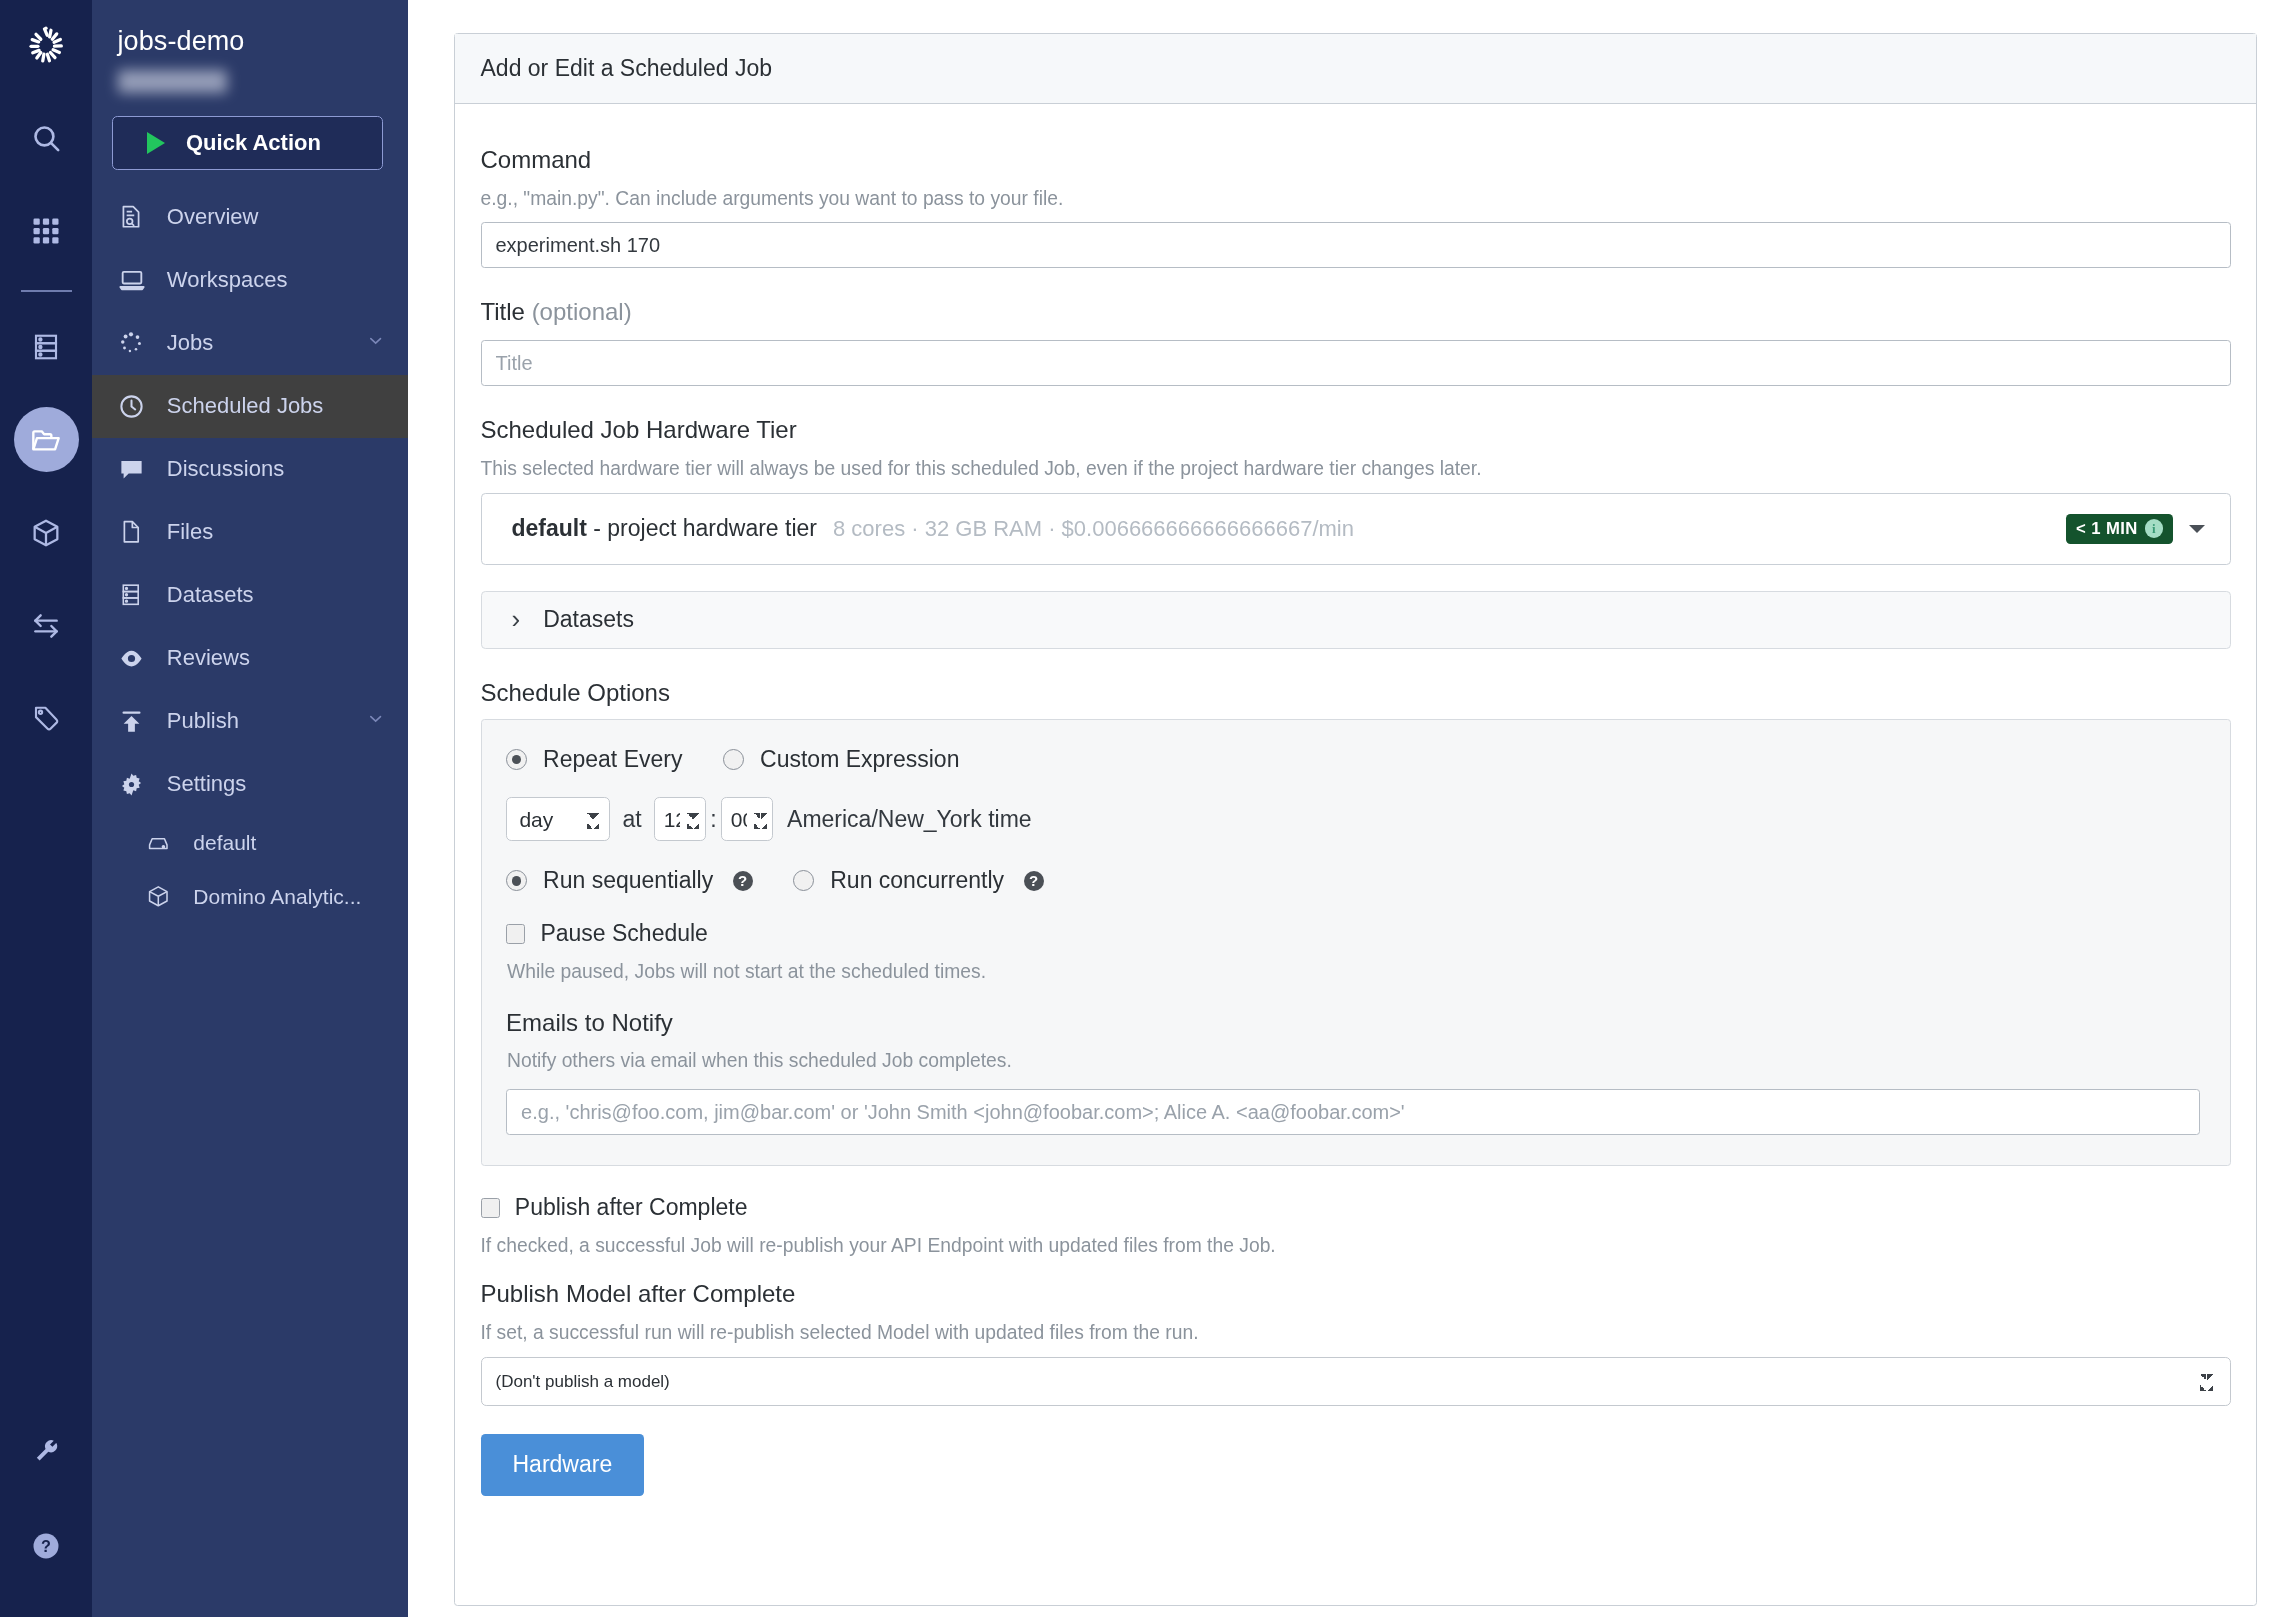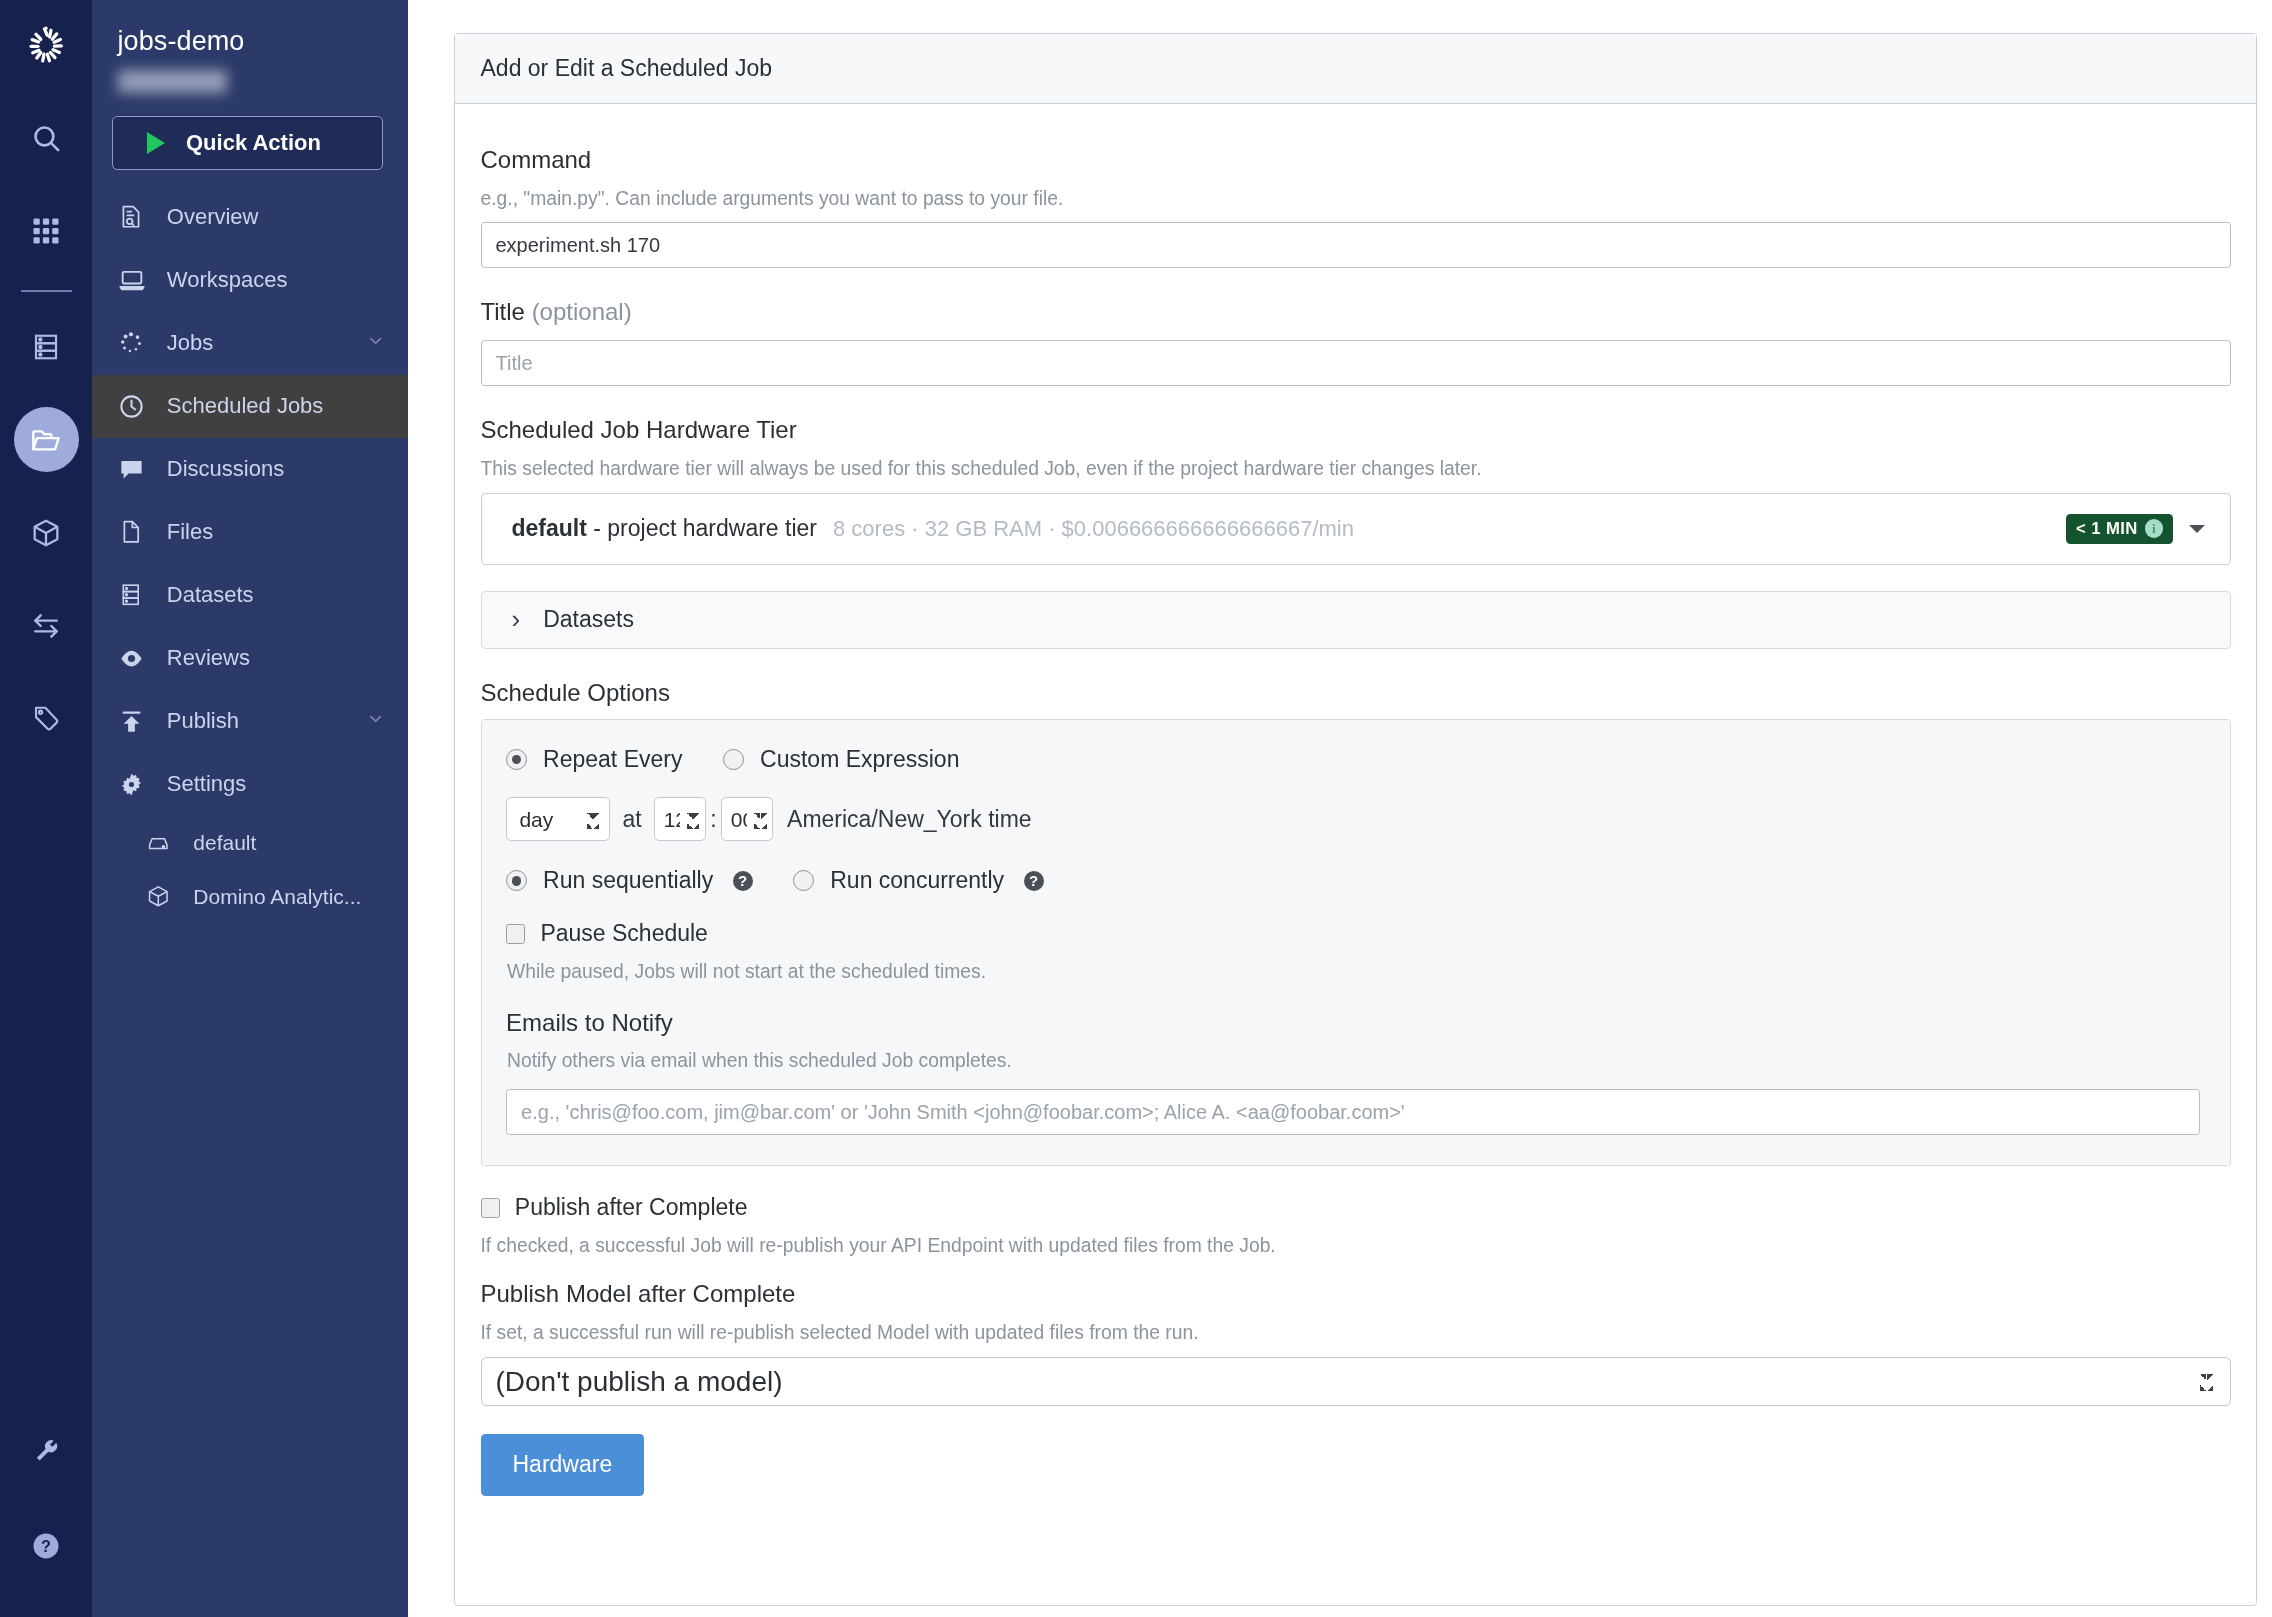--- a/index.html
+++ b/index.html
@@ -525,21 +525,21 @@
         <div class="chk-row" style="margin-top:28px;">
           <span class="cbox"></span>
           <span>Publish after Complete</span>
         </div>
         <div class="help-txt" style="margin-top:14px;">If checked, a successful Job will re-publish your API Endpoint with updated files from the Job.</div>
 
         
         <div class="lbl-strong" style="margin-top:23px;">Publish Model after Complete</div>
         <div class="help-txt">If set, a successful run will re-publish selected Model with updated files from the run.</div>
 
-        <select class="sel" style="width:100%;height:49px;font-size:28px;padding-left:14px;
+        <select class="sel" style="width:100%;height:49px;font-size:17px;padding-left:14px;
                  background-position: calc(100% - 23px) 16.7px, calc(100% - 16.7px) 16.7px, calc(100% - 23px) 27px, calc(100% - 16.7px) 27px;">
           <option>(Don't publish a model)</option>
         </select>
 
         <button class="btn-primary">Hardware</button>
 
       </div>
     </div>
   </div>
 </div>

